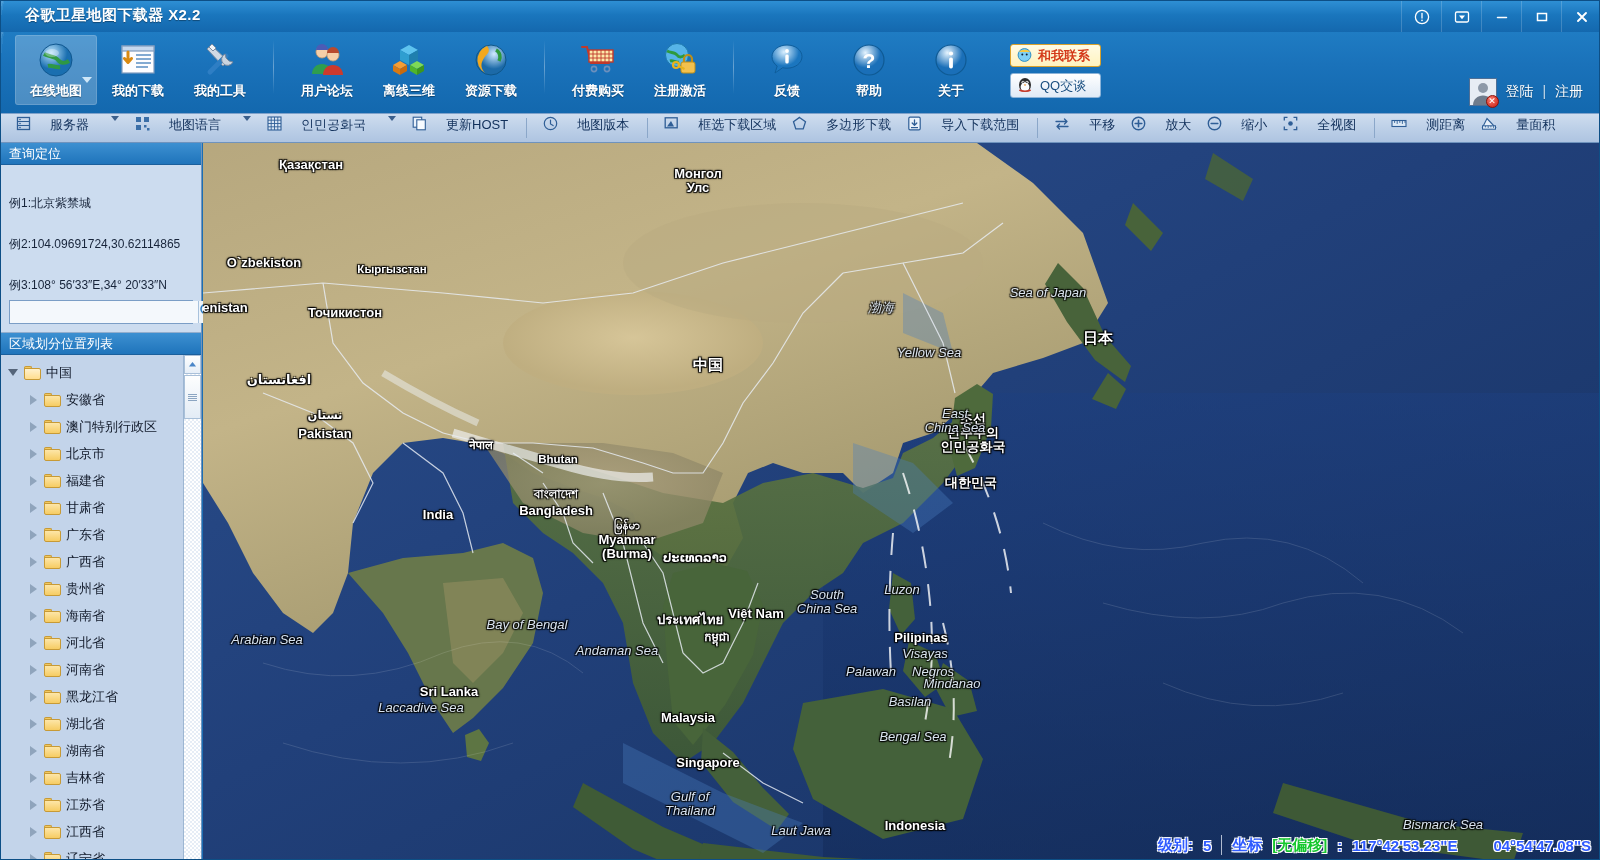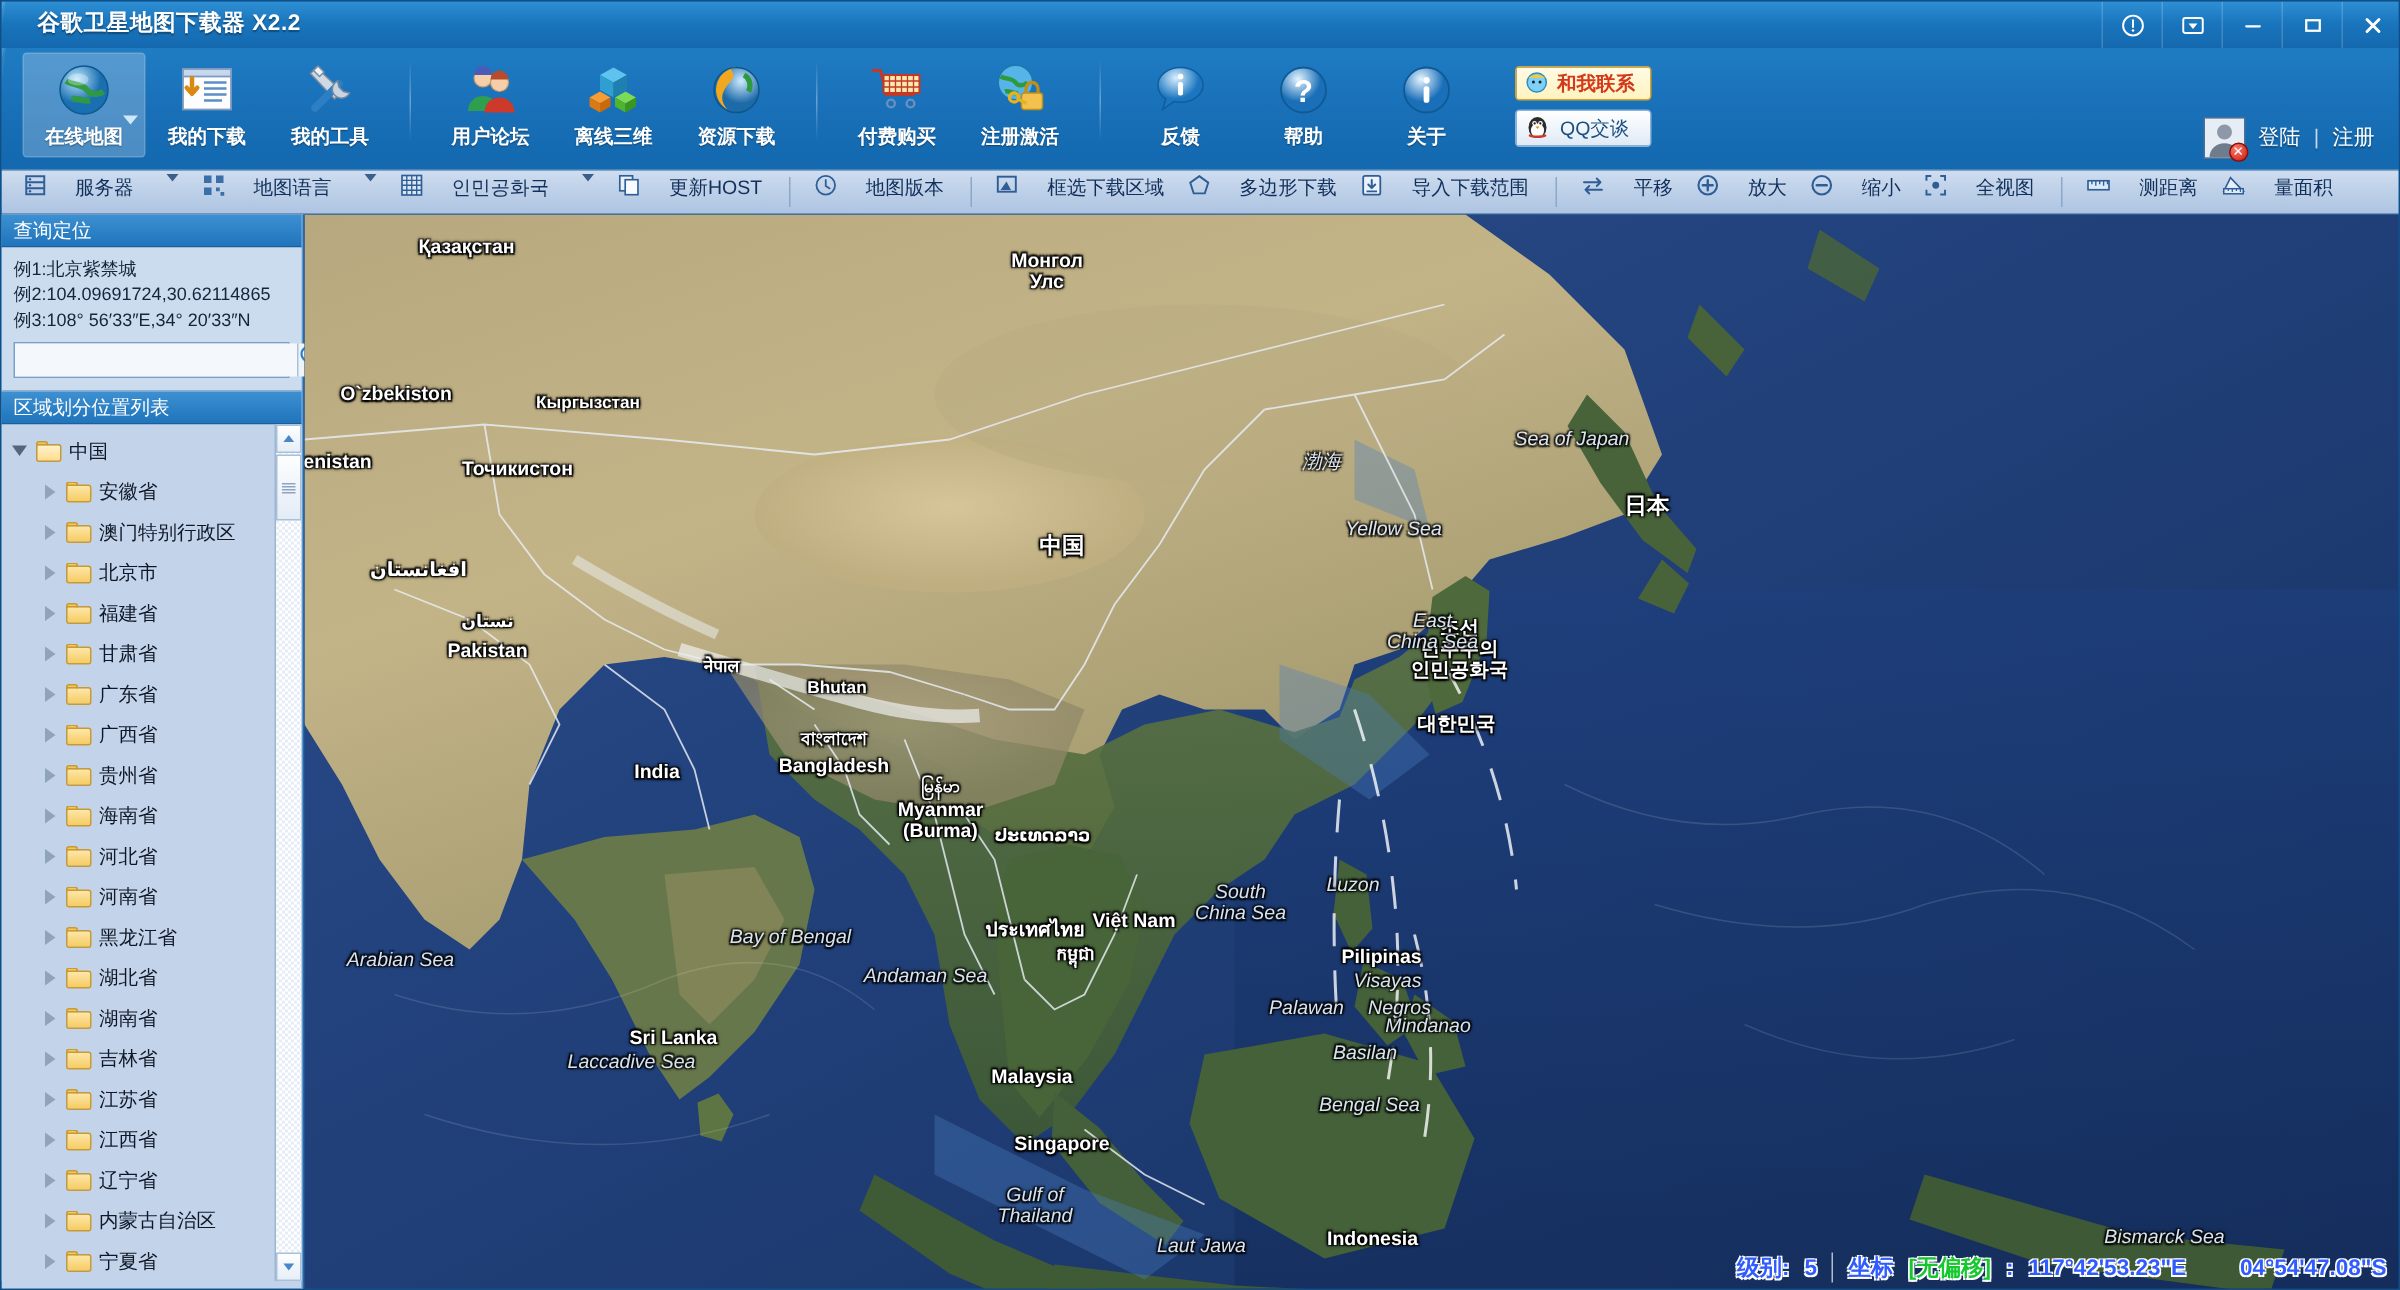--- a/index.html
+++ b/index.html
@@ -151,21 +151,21 @@
   .panel-header {
     height: 22px; background: linear-gradient(180deg,#3d90d1 0%, #1f74bb 100%);
     color: #fff; font-size: 13px; display: flex; align-items: center; padding-left: 8px;
     border-bottom: 1px solid #1a5f9c;
   }
   .query-body {
     background: #ccdcef; padding: 6px 8px 8px 8px;
     border-bottom: 1px solid #93aecd;
   }
   .ex-line { font-size: 12px; color: #17243a; line-height: 17px; white-space: nowrap;
-    font-family: "Liberation Sans", "DejaVu Sans", sans-serif; }
+    font-family: "Liberation Sans", "DejaVu Sans", sans-serif; margin-top: 24px; }
   .search-row {
     margin-top: 6px; height: 24px; display: flex; align-items: stretch;
     border: 1px solid #7b9ec6; background: #fff;
   }
   .search-input {
     flex: 1; border: none; outline: none; background: #f4f8fc;
     font-size: 13px; padding: 0 6px; color: #11305b;
   }
   .search-btn {
     width: 34px; background: #eef4fa; border-left: 1px solid #a9c2dc;

